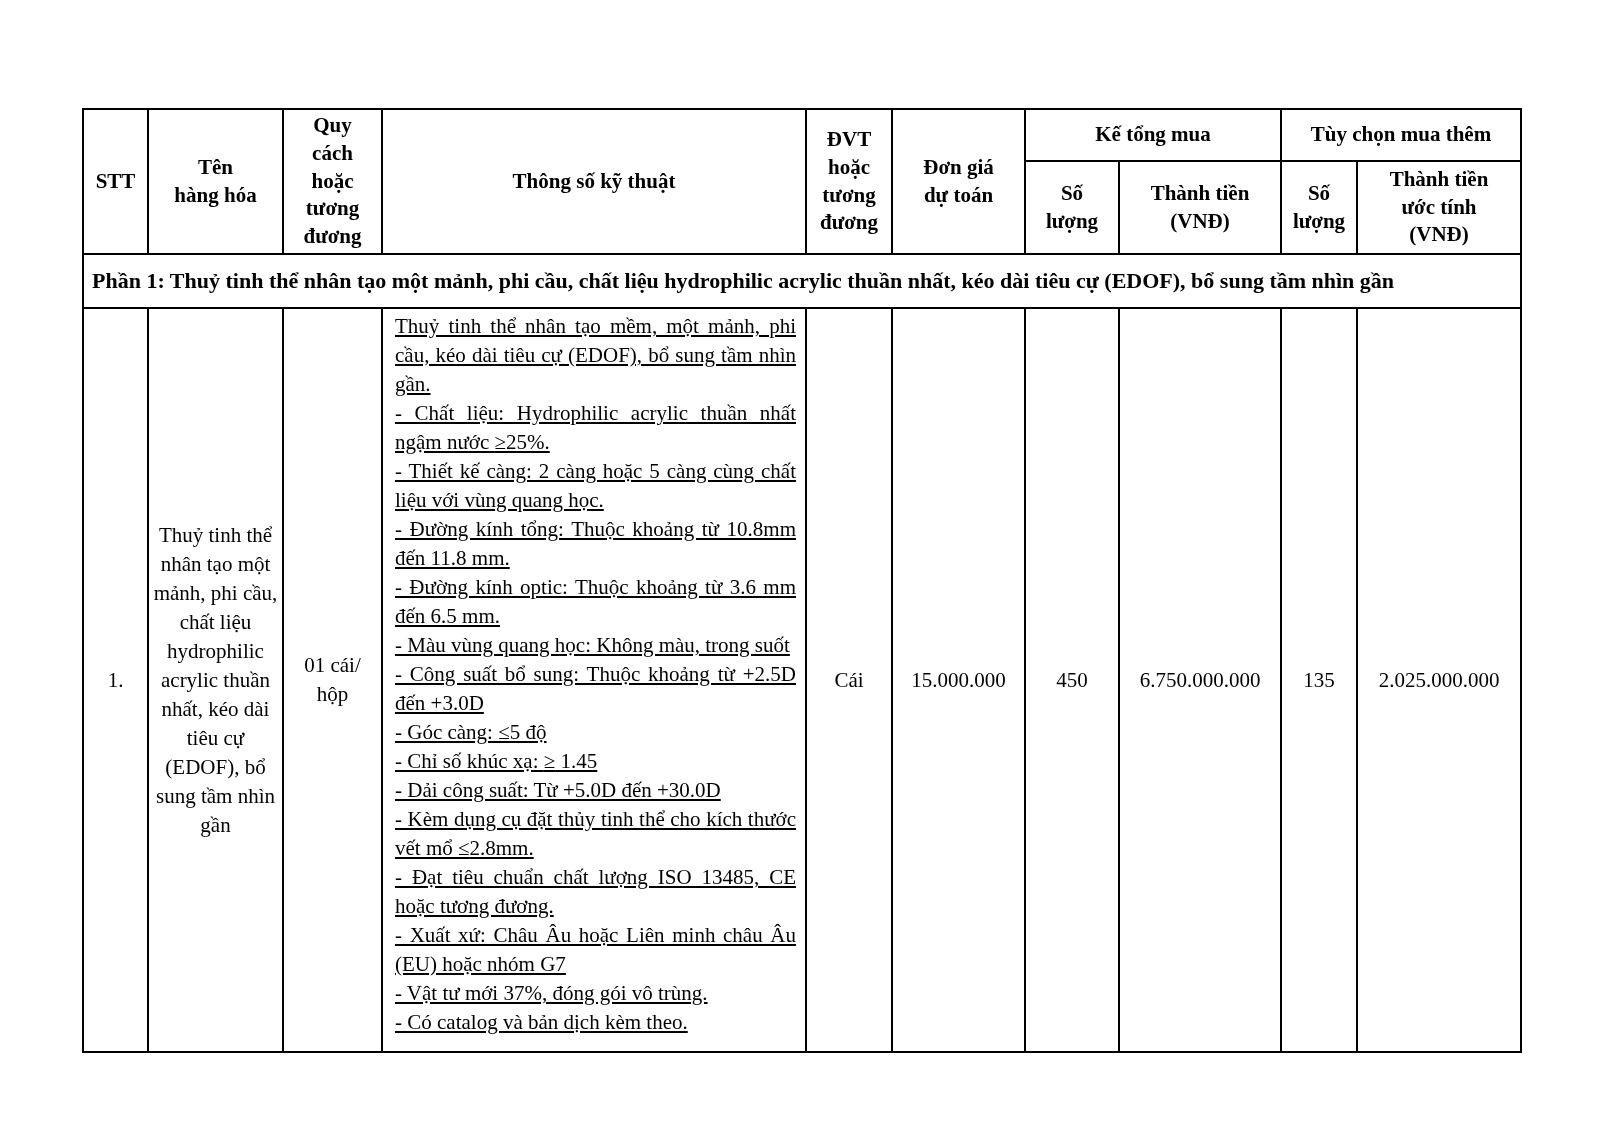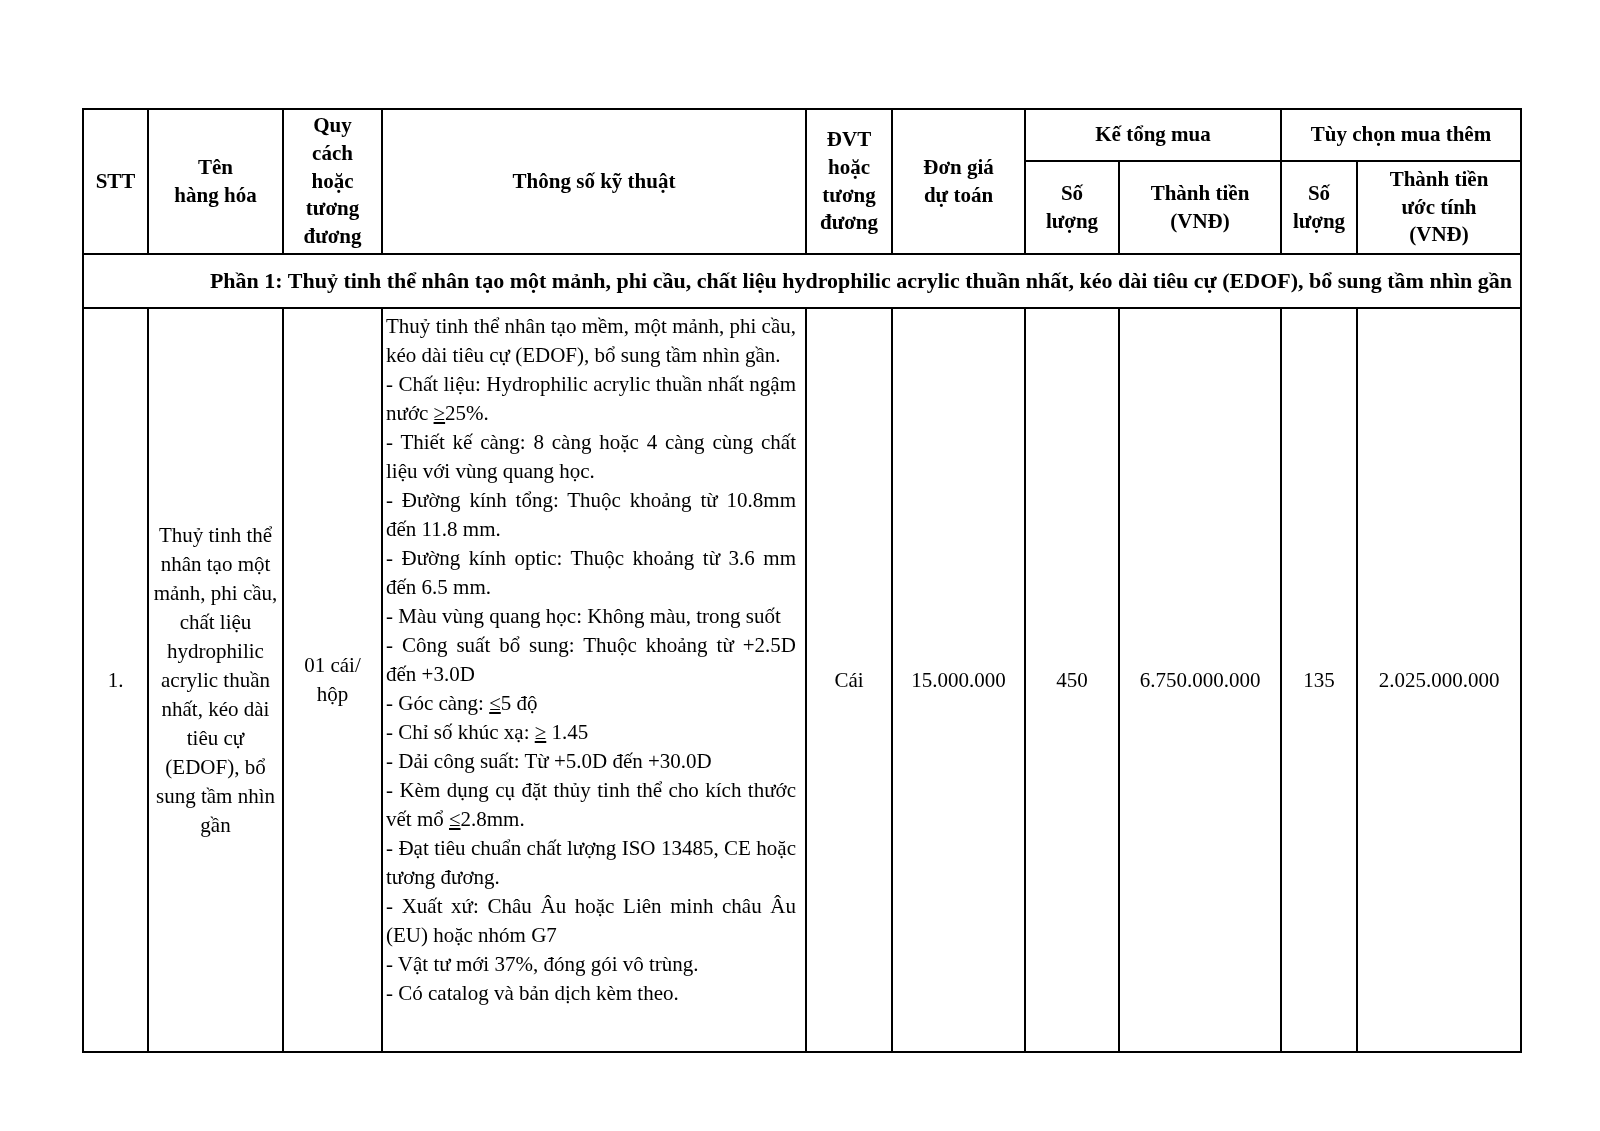--- a/index.html
+++ b/index.html
@@ -47,39 +47,40 @@
     line-height: 1.32;
     padding: 2px 4px;
   }
   tr.hdr-top { height: 52px; }
   tr.hdr-sub { height: 93px; }
   tr.section-row { height: 54px; }
   tr.data-row { height: 744px; }
   td.section-cell {
     font-size: 22px;
     font-weight: bold;
-    text-align: right;
+    text-align: left;
     vertical-align: middle;
     padding: 4px 8px;
     line-height: 1.25;
     border-radius: 20px;
   }
   td.c-mid {
     font-size: 21px;
     text-align: center;
     vertical-align: middle;
     padding: 6px 4px;
     line-height: 29px;
   }
   td.spec-cell {
     font-size: 21px;
     text-align: justify;
     vertical-align: top;
-    padding: 3px 9px 3px 3px;
+    padding: 3px 9px 3px 12px;
     line-height: 29px;
+    text-decoration: underline;
   }
   .spec-cell p {
     margin: 0;
     text-align: justify;
   }
   .spec-cell u, .c-mid u {
     text-decoration: underline;
     text-underline-offset: 2px;
   }
   .name-cell {
@@ -144,21 +145,21 @@
         <td colspan="10" class="section-cell">Phần 1: Thuỷ tinh thể nhân tạo một mảnh, phi cầu, chất liệu hydrophilic acrylic thuần nhất, kéo dài tiêu cự (EDOF), bổ sung tầm nhìn gần</td>
       </tr>
       <tr class="data-row">
         <td class="c-mid">1.</td>
         <td class="c-mid name-cell">Thuỷ tinh thể nhân tạo một mảnh, phi cầu, chất liệu hydrophilic acrylic thuần nhất, kéo dài tiêu cự (EDOF), bổ sung tầm nhìn gần</td>
         <td class="c-mid qc-cell">01 cái/
 hộp</td>
         <td class="spec-cell">
             <p>Thuỷ tinh thể nhân tạo mềm, một mảnh, phi cầu, kéo dài tiêu cự (EDOF), bổ sung tầm nhìn gần.</p>
             <p>- Chất liệu: Hydrophilic acrylic thuần nhất ngậm nước <u>≥</u>25%.</p>
-            <p>- Thiết kế càng: 8 càng hoặc 4 càng cùng chất liệu với vùng quang học.</p>
+            <p>- Thiết kế càng: 2 càng hoặc 5 càng cùng chất liệu với vùng quang học.</p>
             <p>- Đường kính tổng: Thuộc khoảng từ 10.8mm đến 11.8 mm.</p>
             <p>- Đường kính optic: Thuộc khoảng từ 3.6 mm đến 6.5 mm.</p>
             <p>- Màu vùng quang học: Không màu, trong suốt</p>
             <p>- Công suất bổ sung: Thuộc khoảng từ +2.5D đến +3.0D</p>
             <p>- Góc càng: <u>≤</u>5 độ</p>
             <p>- Chỉ số khúc xạ: <u>≥</u> 1.45</p>
             <p>- Dải công suất: Từ +5.0D đến +30.0D</p>
             <p>- Kèm dụng cụ đặt thủy tinh thể cho kích thước vết mổ <u>≤</u>2.8mm.</p>
             <p>- Đạt tiêu chuẩn chất lượng ISO 13485, CE hoặc tương đương.</p>
             <p>- Xuất xứ: Châu Âu hoặc Liên minh châu Âu (EU) hoặc nhóm G7</p>

